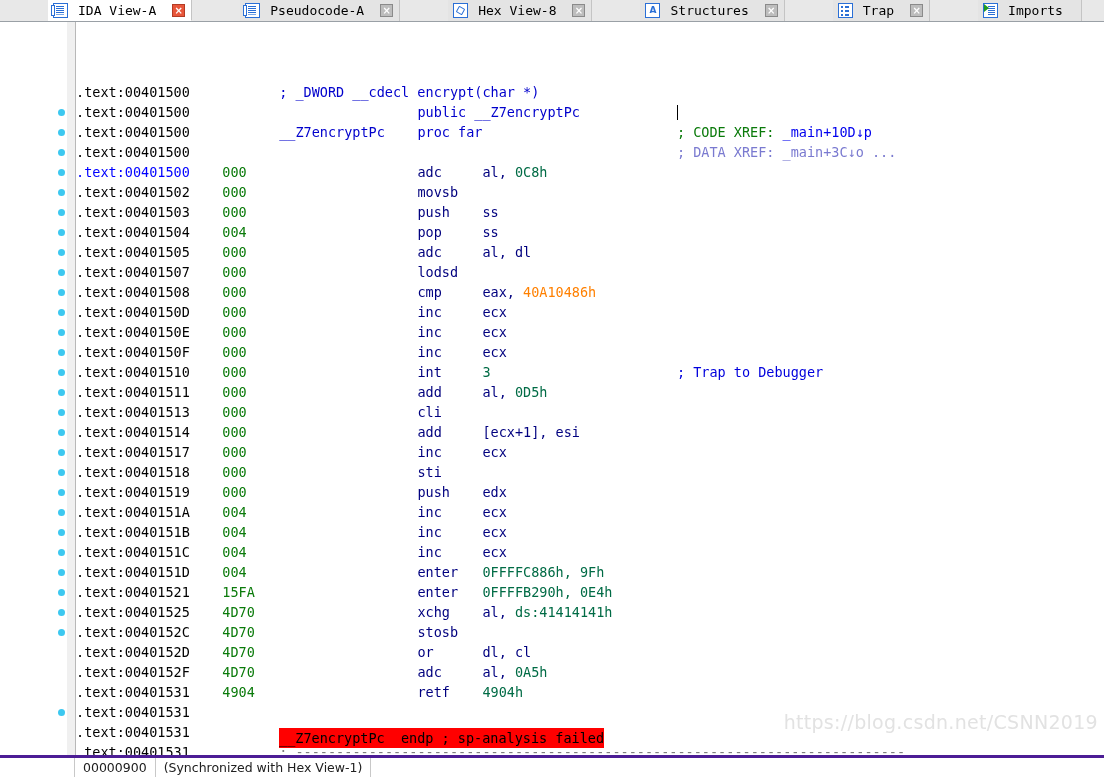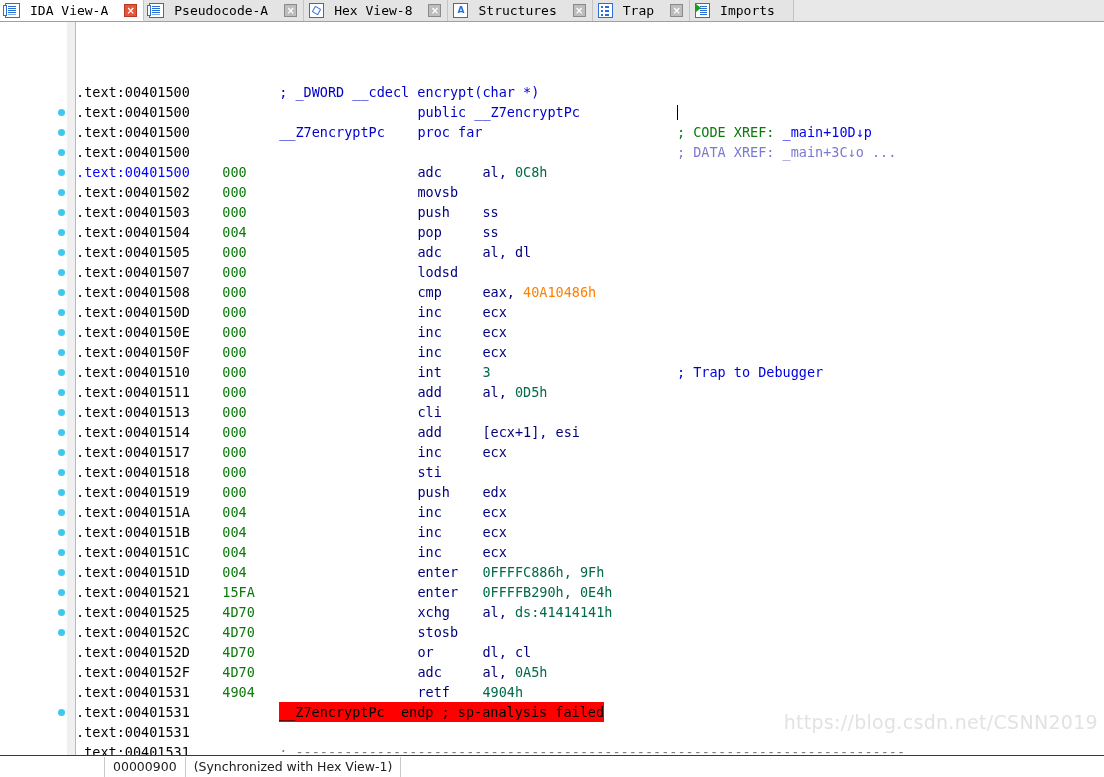--- a/index.html
+++ b/index.html
@@ -37,20 +37,21 @@
     gap: 0px;
     padding: 0 6px 0 5px;
     background: #e4e4e4;
     border-right: 1px solid #c4c4c4;
     font-family: "DejaVu Sans Mono", "Liberation Mono", monospace;
     font-size: 13px;
     color: #000000;
     white-space: nowrap;
     box-sizing: border-box;
     position: relative;
+    margin-left: 48px;
   }
   .tab.active {
     background: #ffffff;
     border-bottom: 1px solid #ffffff;
   }
   .tab-icon {
     width: 15px; height: 15px;
     margin-right: 4px;
     flex: 0 0 auto;
     display: inline-block;
@@ -225,20 +226,21 @@
   .name       { color: #0000cc; }
   .cmt        { color: #0a7a0a; }
   .cmtblue    { color: #0000dd; }
   .xref       { color: #0000ee; }
   .xref2      { color: #7a7ad0; }
   .dash       { color: #808080; }
   .semi       { color: #808080; }
   .hl-red {
     background: #ff0000;
     color: #000000;
+    margin-top: 26px;
   }
 
   
   #caret {
     position: absolute;
     width: 1px;
     height: 15px;
     background: #000000;
   }
 
@@ -253,27 +255,27 @@
     letter-spacing: 0.3px;
     pointer-events: none;
     user-select: none;
   }
 
   
   #statusbar {
     height: 22px;
     min-height: 22px;
     background: #ffffff;
-    border-top: 1px solid #4c1d95;
+    border-top: 3px solid #4c1d95;
     display: flex;
     align-items: center;
     font-family: "DejaVu Sans", "Liberation Sans", sans-serif;
     font-size: 12.5px;
     color: #202020;
-    padding-left: 104px;
+    padding-left: 74px;
     box-sizing: border-box;
   }
   .status-seg {
     padding: 0 8px;
     border-right: 1px solid #c8c8c8;
     line-height: 20px;
     white-space: nowrap;
   }
   .status-seg:first-child { border-left: 1px solid #c8c8c8; }
 </style>

